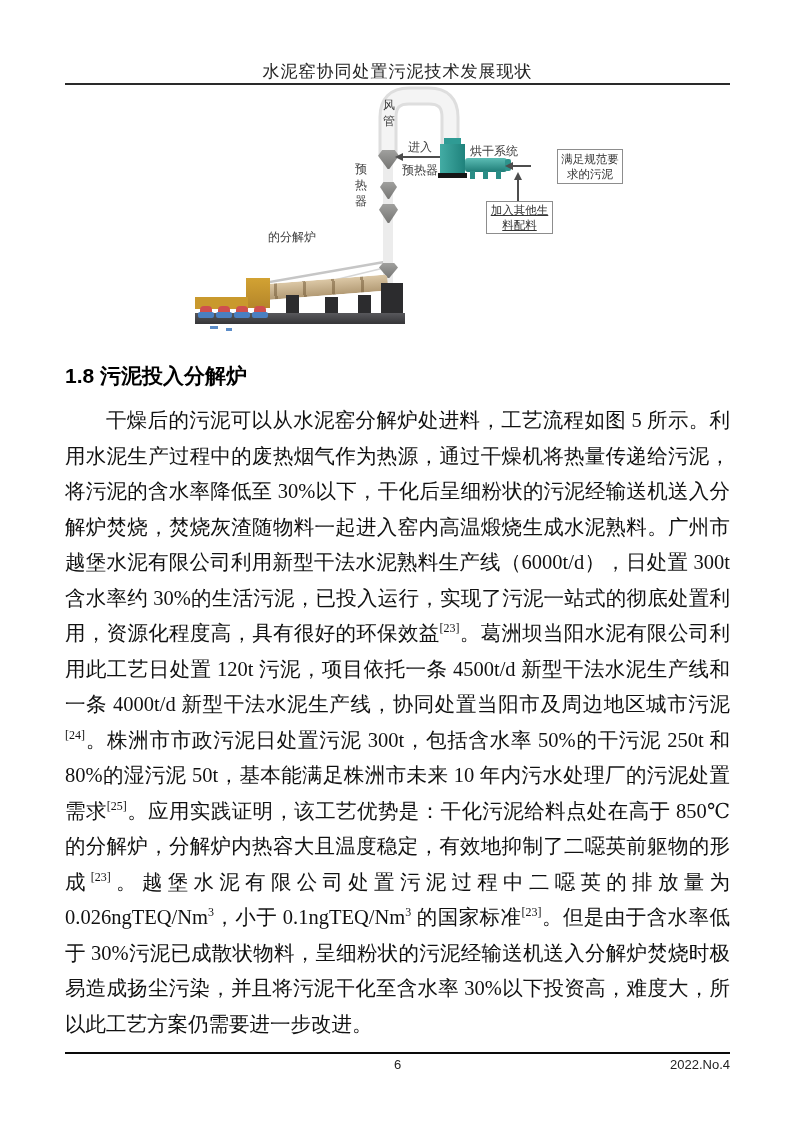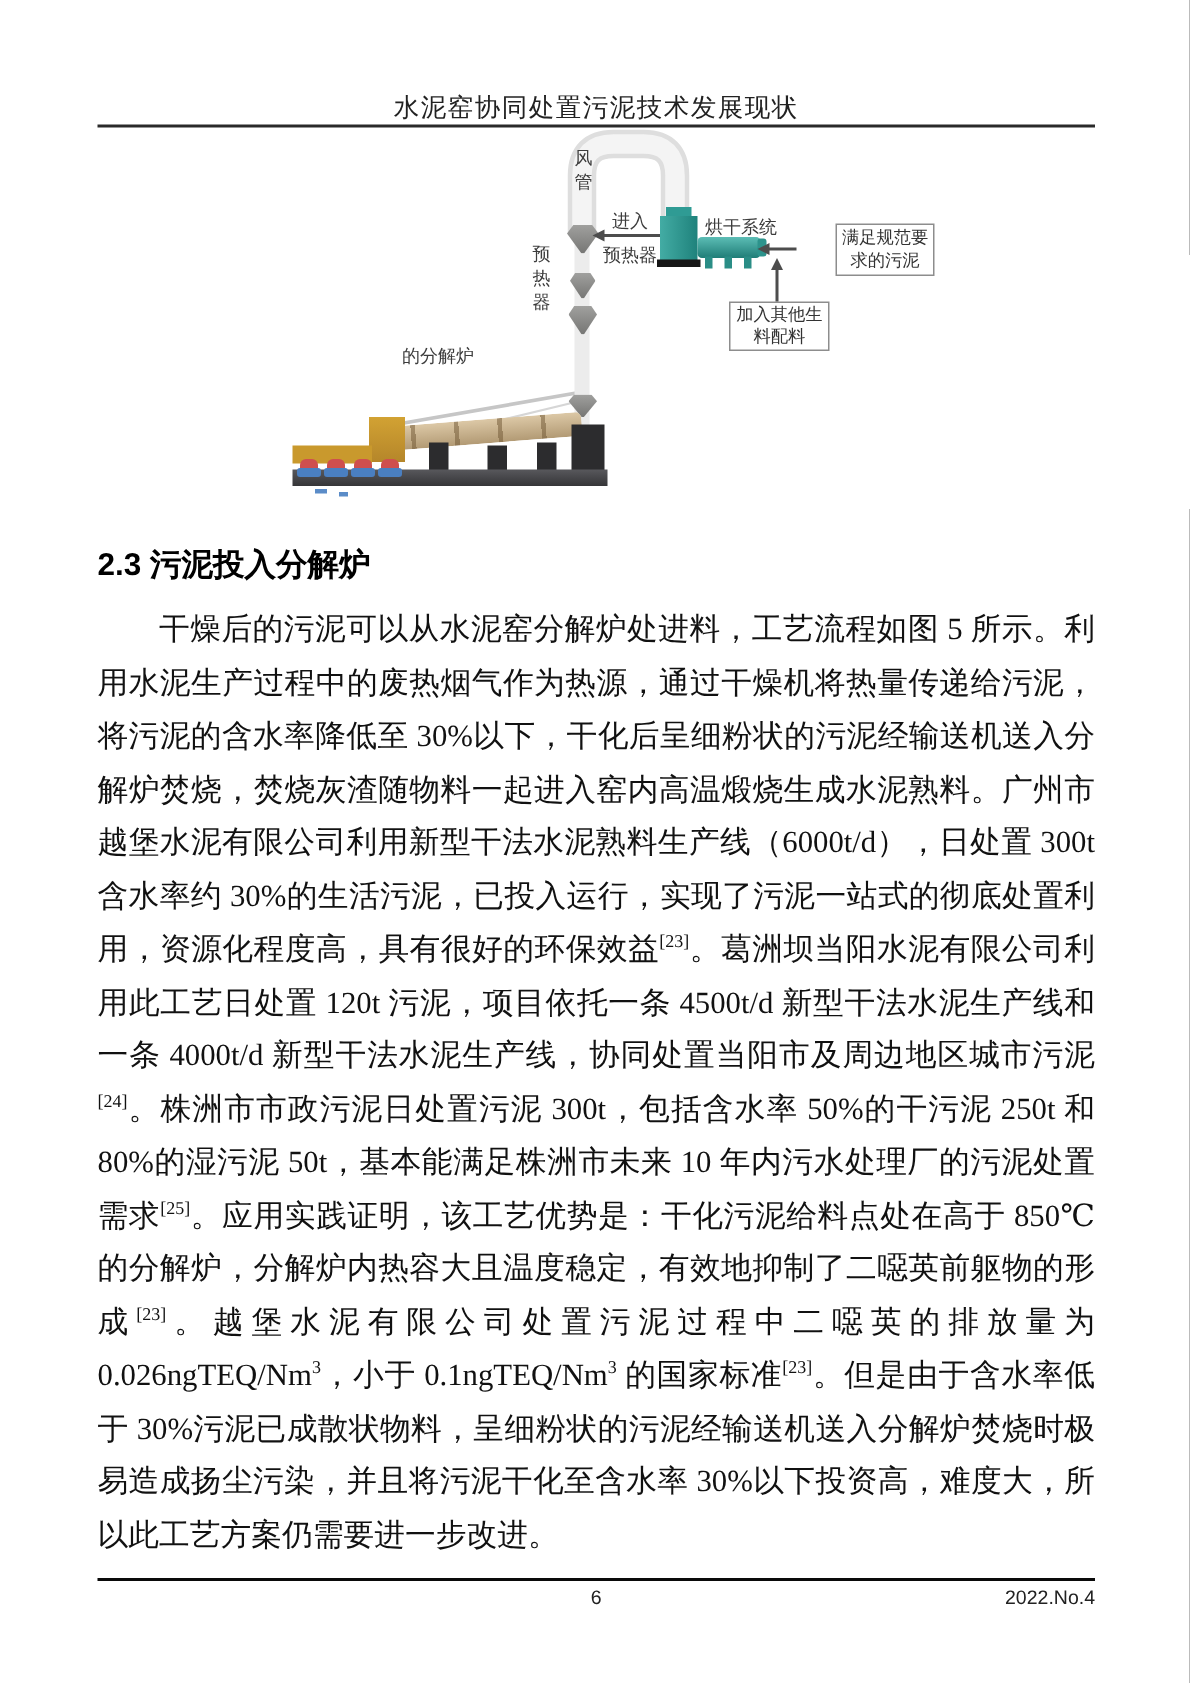--- a/index.html
+++ b/index.html
@@ -143,27 +143,27 @@
     <div class="flabel" style="left:408px;top:54px;">进入</div>
     <div class="harrow-line" style="left:401px;top:71px;width:39px;"></div>
     <div class="ahead-left" style="left:395px;top:68px;"></div>
     <div class="flabel" style="left:402px;top:77px;">预热器</div>
     <div class="vlabel" style="left:354px;top:76px;">预热器</div>
     <div class="flabel" style="left:268px;top:144px;">的分解炉</div>
 
     <div class="fbox" style="left:532px;top:64px;width:66px;height:35px;margin-left:25px;">满足规范要求的污泥</div>
     <div class="harrow-line" style="left:511px;top:80px;width:20px;"></div>
     <div class="ahead-left" style="left:505px;top:77px;"></div>
-    <div class="fbox" style="left:486px;top:116px;width:67px;height:33px;">加入其他生料配料</div>
+    <div class="fbox" style="left:486px;top:116px;width:67px;height:33px;text-decoration:underline;">加入其他生料配料</div>
     <div class="varrow-line" style="left:517px;top:93px;height:23px;"></div>
     <div class="ahead-up" style="left:514px;top:87px;"></div>
   </div>
 
 
-  <div class="section-heading">2.3 污泥投入分解炉</div>
+  <div class="section-heading">1.8 污泥投入分解炉</div>
 
   <div class="body-text"><span>干燥后的污泥可以从水泥窑分解炉处进料，工艺流程如图 5 所示。利用水泥生产过程中的废热烟气作为热源，通过干燥机将热量传递给污泥，将污泥的含水率降低至 30%以下，干化后呈细粉状的污泥经输送机送入分解炉焚烧，焚烧灰渣随物料一起进入窑内高温煅烧生成水泥熟料。广州市越堡水泥有限公司利用新型干法水泥熟料生产线（6000t/d），日处置 300t 含水率约 30%的生活污泥，已投入运行，实现了污泥一站式的彻底处置利用，资源化程度高，具有很好的环保效益</span><sup>[23]</sup><span>。葛洲坝当阳水泥有限公司利用此工艺日处置 120t 污泥，项目依托一条 4500t/d 新型干法水泥生产线和一条 4000t/d 新型干法水泥生产线，协同处置当阳市及周边地区城市污泥</span><sup>[24]</sup><span>。株洲市市政污泥日处置污泥 300t，包括含水率 50%的干污泥 250t 和 80%的湿污泥 50t，基本能满足株洲市未来 10 年内污水处理厂的污泥处置需求</span><sup>[25]</sup><span>。应用实践证明，该工艺优势是：干化污泥给料点处在高于 850℃的分解炉，分解炉内热容大且温度稳定，有效地抑制了二噁英前躯物的形成</span><sup>[23]</sup><span>。越堡水泥有限公司处置污泥过程中二噁英的排放量为 0.026ngTEQ/Nm</span><sup>3</sup><span>，小于 0.1ngTEQ/Nm</span><sup>3</sup><span> 的国家标准</span><sup>[23]</sup><span>。但是由于含水率低于 30%污泥已成散状物料，呈细粉状的污泥经输送机送入分解炉焚烧时极易造成扬尘污染，并且将污泥干化至含水率 30%以下投资高，难度大，所以此工艺方案仍需要进一步改进。</span></div>
 
   <div class="footer-rule"></div>
   <div class="footer-page">6</div>
   <div class="footer-issue">2022.No.4</div>
 
 </div>
 
 </body></html>

